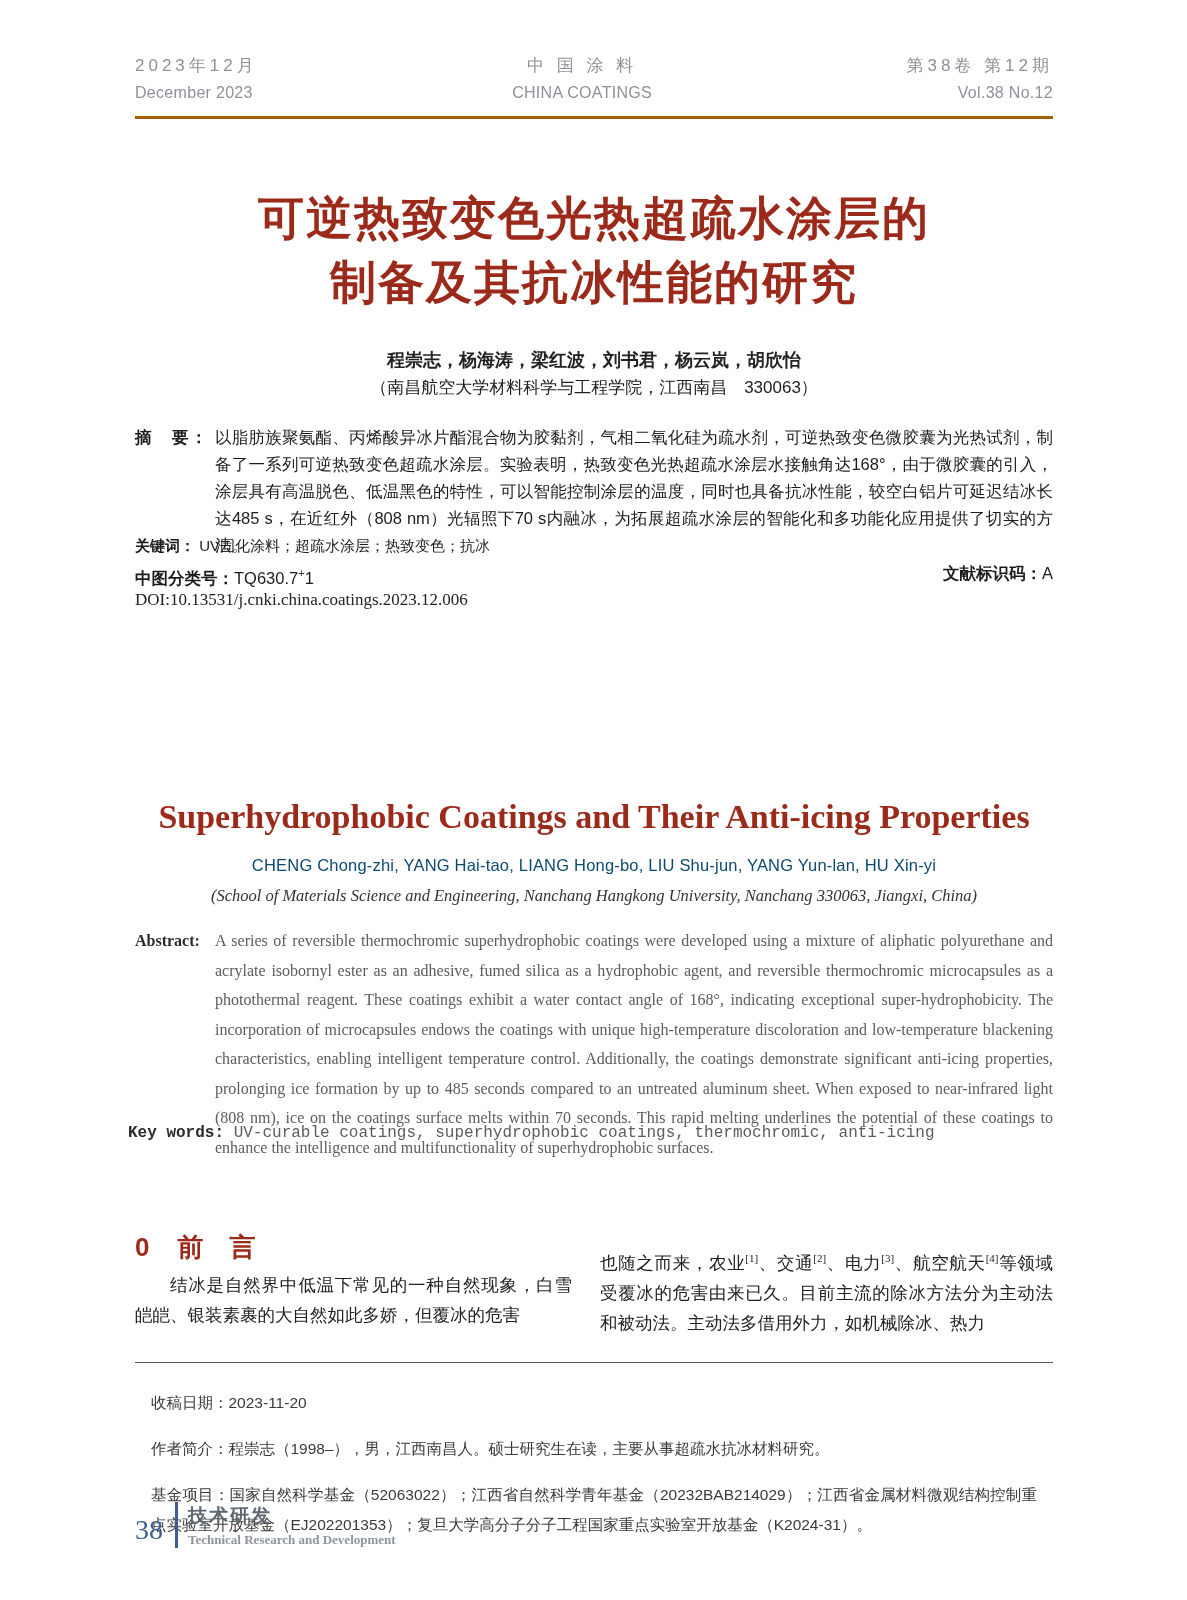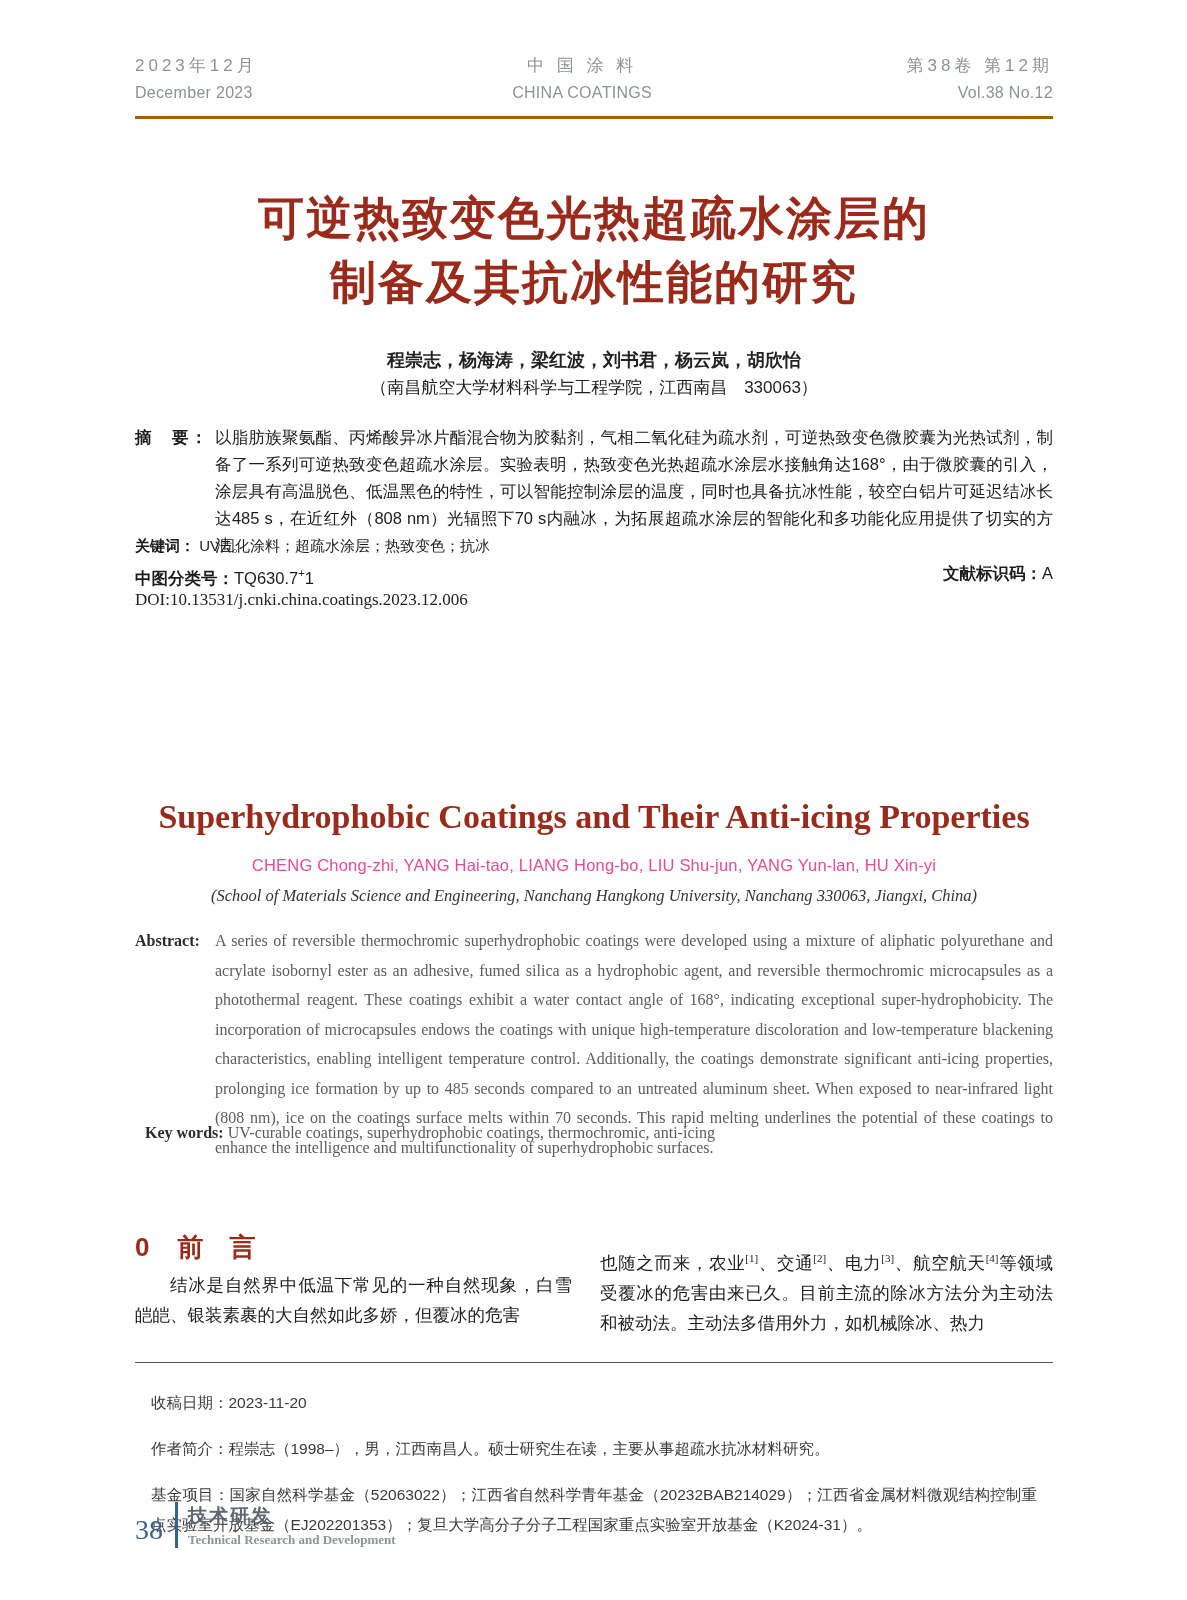--- a/index.html
+++ b/index.html
@@ -73,41 +73,41 @@
 
   
   .title-en {
     position: absolute; top: 742px; left: 115px; width: 958px;
     text-align: center; color: #9c2a1a;
     font-family: "Liberation Serif", serif;
     font-weight: 700; font-size: 34px; line-height: 50px;
   }
   .authors-en {
     position: absolute; top: 856px; left: 135px; width: 918px;
-    text-align: center; font-size: 16.5px; color: #ec4899; letter-spacing: 0.2px;
+    text-align: center; font-size: 16.5px; color: #0c4a6e; letter-spacing: 0.2px;
   }
   .affil-en {
     position: absolute; top: 886px; left: 135px; width: 918px;
     text-align: center; font-family: "Liberation Serif", serif;
     font-style: italic; font-size: 16.5px; color: #333;
   }
 
   
   .abstract-en {
     position: absolute; top: 926px; left: 135px; width: 918px;
     font-family: "Liberation Serif", serif;
     font-size: 16px; line-height: 29.5px; text-align: justify;
     color: #5c5c5c; padding-left: 80px;
   }
   .abstract-en .label {
     position: absolute; left: 0; top: 0; font-weight: 700; color: #2b2b2b;
   }
   .keywords-en {
-    position: absolute; top: 1124px; left: 145px; width: 918px;
-    font-family: Liberation Serif, serif; font-size: 16px; color: #5c5c5c;
+    position: absolute; top: 1124px; left: 128px; width: 918px;
+    font-family: Liberation Mono, monospace; font-size: 16px; color: #5c5c5c;
   }
   .keywords-en .label { font-weight: 700; color: #2b2b2b; }
 
   
   .intro {
     position: absolute; top: 1232px; left: 135px; width: 918px;
     display: flex; justify-content: space-between;
   }
   .col-left { width: 437px; }
   .col-right { width: 453px; padding-top: 16px; }

